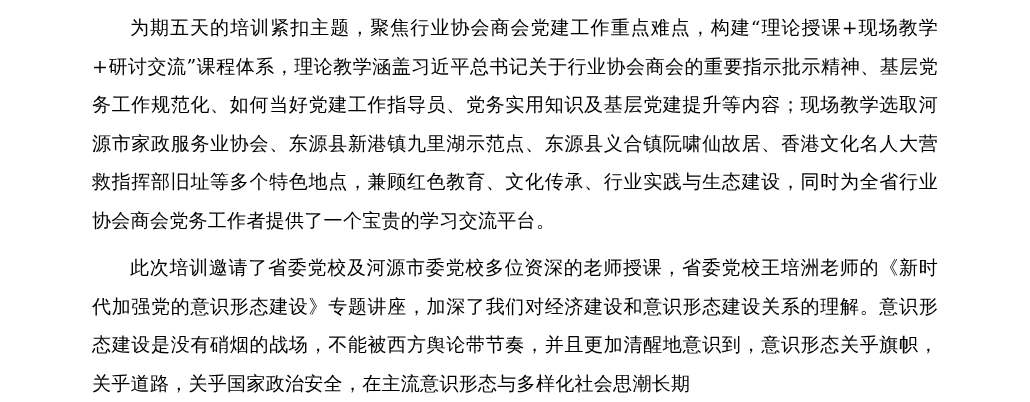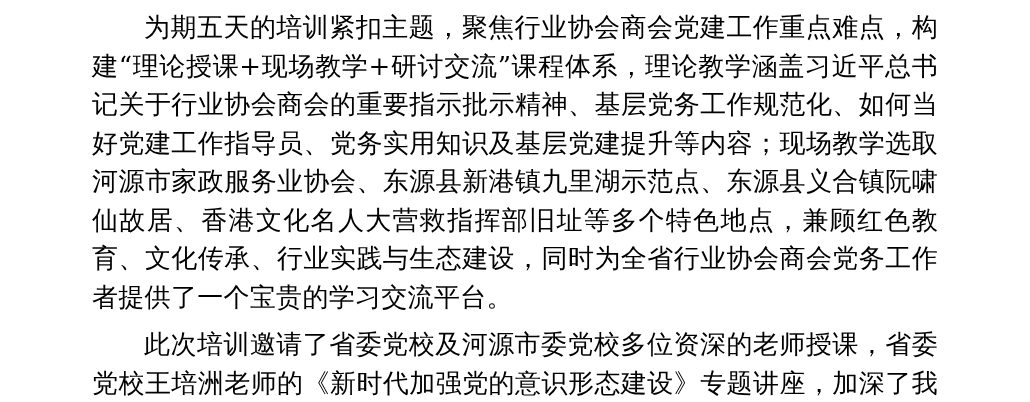--- a/index.html
+++ b/index.html
@@ -19,21 +19,21 @@
     box-sizing: border-box;
     padding: 8px 92px 0 92px;
     background: #ffffff;
     position: relative;
   }
   .doc-body {
     color: #000000;
   }
   p.para {
     margin: 0 0 0 0;
-    font-size: 26px;
+    font-size: 19px;
     line-height: 38.5px;
     color: #000;
     text-align: justify;
     text-justify: inter-ideograph;
     text-indent: 2em;
     letter-spacing: 0.3px;
     font-family: "DejaVu Serif", "Liberation Serif", serif;
     white-space: normal;
   }
   p.para + p.para {

